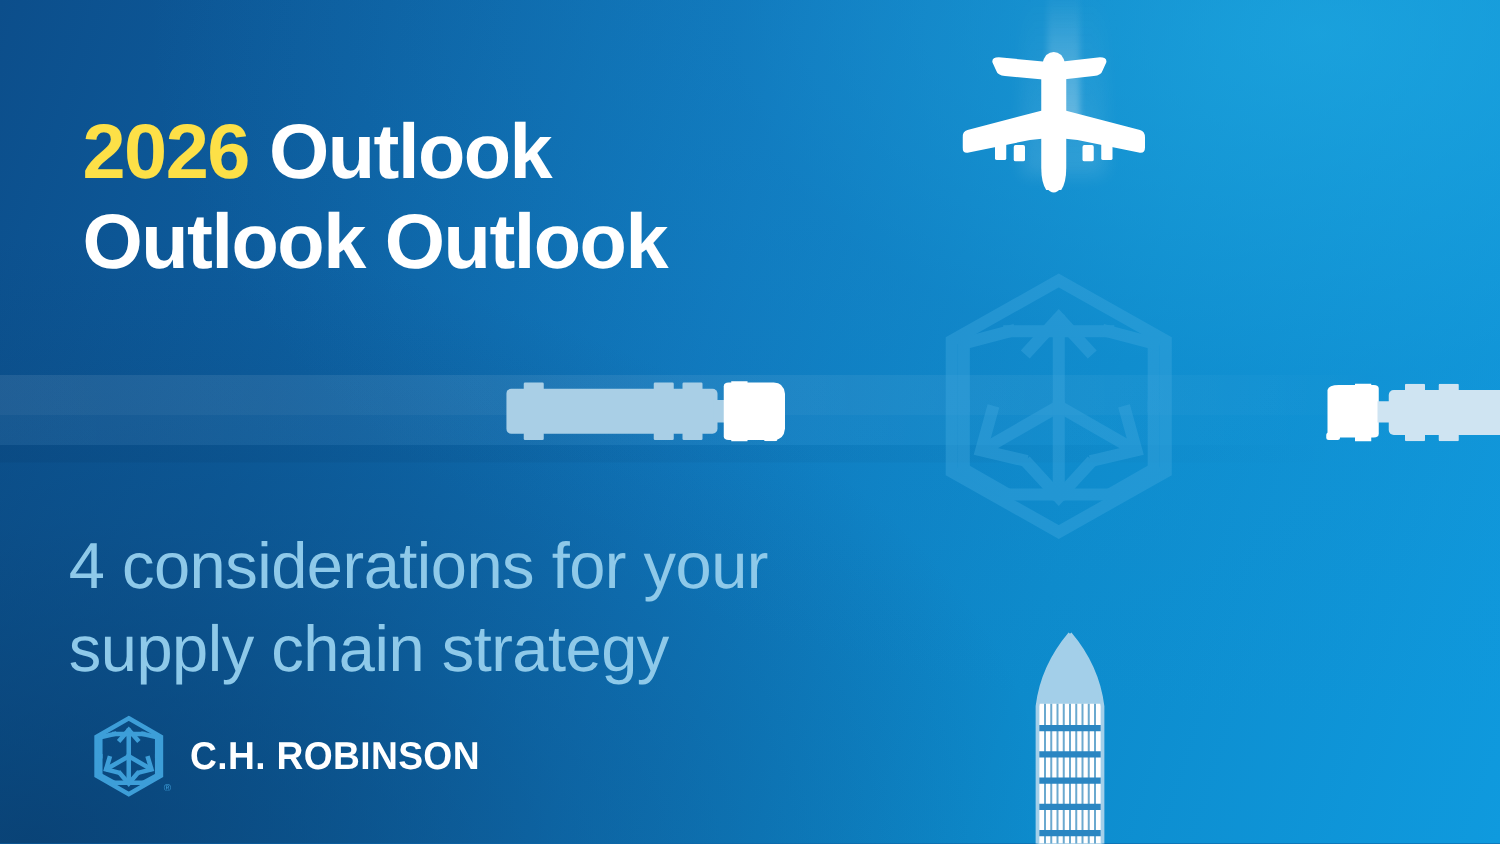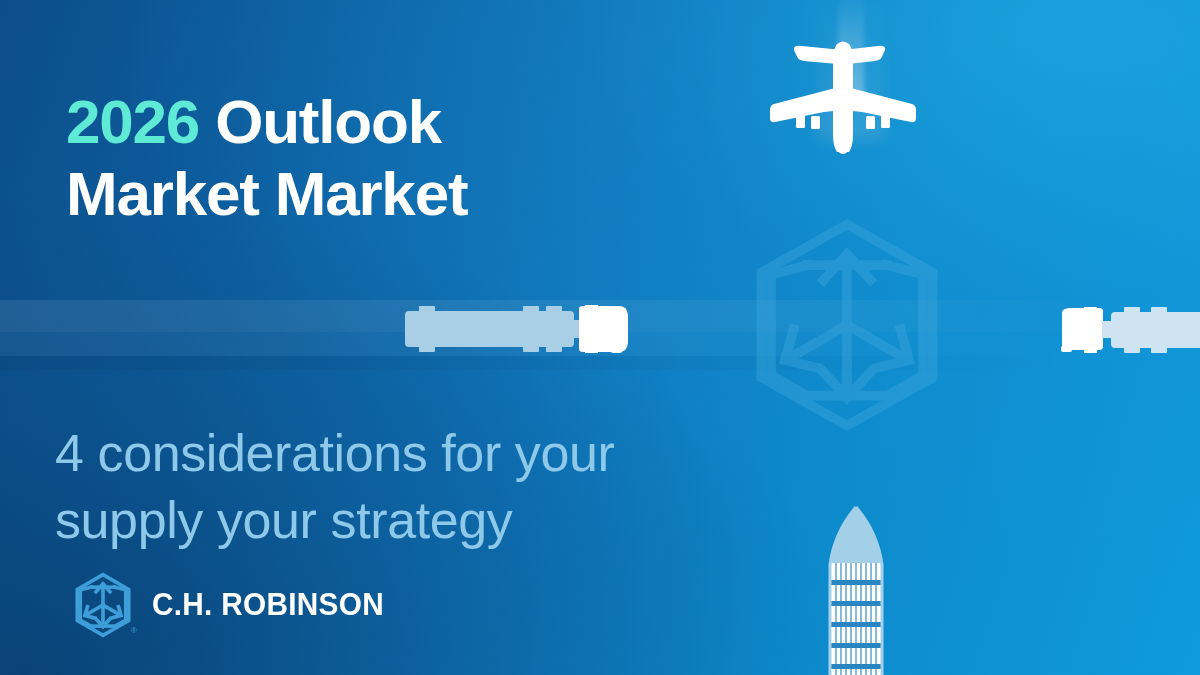--- a/index.html
+++ b/index.html
@@ -148,21 +148,21 @@
     left: 66px;
     top: 86px;
     margin: 0;
     font-size: 62px;
     font-weight: 700;
     line-height: 1.16;
     letter-spacing: -1.2px;
     color: #ffffff;
   }
   .headline .year {
-    color: #5eead4;
+    color: #fde047;
   }
   .subhead {
     position: absolute;
     left: 55px;
     top: 420px;
     margin: 0;
     font-size: 52px;
     font-weight: 400;
     line-height: 1.28;
     letter-spacing: -0.4px;
@@ -349,26 +349,26 @@
         <rect x="66" y="0" width="16" height="6" rx="1"></rect>
         <rect x="66" y="40" width="16" height="6" rx="1"></rect>
         <rect x="93" y="0" width="16" height="6" rx="1"></rect>
         <rect x="93" y="40" width="16" height="6" rx="1"></rect>
       </g>
     </svg>
   </div>
 
   <h1 class="headline">
     <span class="year">2026</span><span>&nbsp;</span><span>Outlook</span><br>
-    <span>Market Market</span>
+    <span>Outlook Outlook</span>
   </h1>
 
   <p class="subhead">
     <span>4 considerations for your</span><br>
-    <span>supply your strategy</span>
+    <span>supply chain strategy</span>
   </p>
 
   <div class="logo">
     <span class="logo-mark">
       <svg viewBox="0 0 200 200" width="66" height="66" aria-hidden="true">
         <g fill="none" stroke="#3d9ed8" stroke-width="11" stroke-linecap="square" stroke-linejoin="miter">
           <polygon points="100,8 178,53 178,147 100,192 22,147 22,53"></polygon>
           <line x1="100" y1="100" x2="100" y2="38"></line>
           <polyline points="79,60 100,36 121,60"></polyline>
           <line x1="65" y1="46" x2="135" y2="46"></line>

